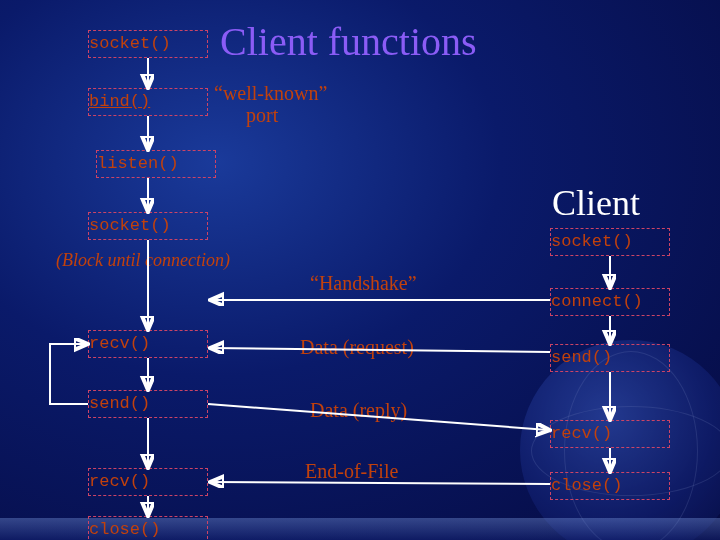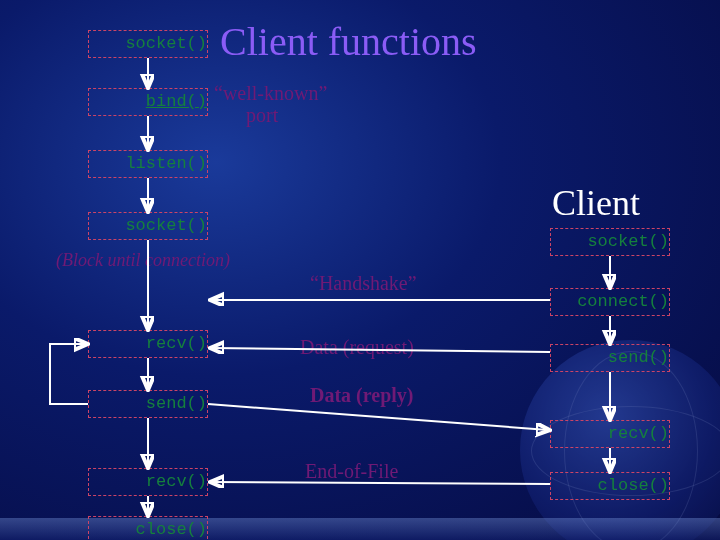--- a/index.html
+++ b/index.html
@@ -38,35 +38,35 @@
 
   .title {
     position: absolute;
     left: 220px;
     top: 18px;
     color: #8b5cf6;
     font-size: 40px;
   }
   .annot {
     position: absolute;
-    color: #701a75;
+    color: #c2410c;
     font-size: 20px;
     text-align: right;
   }
   .annot.small { font-size: 18px; font-style: italic; }
 
   .box {
     position: absolute;
     width: 120px;
     height: 28px;
     border: 1px dashed #cc4466;
-    color: #15803d;
+    color: #c2410c;
     font-family: "Courier New", monospace;
     font-size: 17px;
-    text-align: right;
+    text-align: left;
     line-height: 26px;
   }
   .heading {
     position: absolute;
     color: #fff;
     font-size: 36px;
     margin-top: 24px;
   }
 
   svg.arrows {
@@ -84,21 +84,21 @@
 </head>
 <body>
 
 <div class="globe"></div>
 <div class="bottom-bar"></div>
 
 <div class="title">Client functions</div>
 
 <div class="box" style="left:88px; top:30px;">socket()</div>
 <div class="box" style="left:88px; top:88px;text-decoration:underline;">bind()</div>
-<div class="box" style="left:88px; top:150px;">listen()</div>
+<div class="box" style="left:96px; top:150px;">listen()</div>
 <div class="box" style="left:88px; top:212px;">socket()</div>
 <div class="box" style="left:88px; top:330px;">recv()</div>
 <div class="box" style="left:88px; top:390px;">send()</div>
 <div class="box" style="left:88px; top:468px;">recv()</div>
 <div class="box" style="left:88px; top:516px;">close()</div>
 
 <div class="annot small" style="left:56px; top:250px;">(Block until connection)</div>
 
 <div class="annot" style="left:214px; top:82px;">“well-known”</div>
 <div class="annot" style="left:246px; top:104px;">port</div>
@@ -106,21 +106,21 @@
 <div class="heading" style="left:552px; top:158px;">Client</div>
 
 <div class="box" style="left:550px; top:228px;">socket()</div>
 <div class="box" style="left:550px; top:288px;">connect()</div>
 <div class="box" style="left:550px; top:344px;">send()</div>
 <div class="box" style="left:550px; top:420px;">recv()</div>
 <div class="box" style="left:550px; top:472px;">close()</div>
 
 <div class="annot" style="left:310px; top:272px; ">“Handshake”</div>
 <div class="annot" style="left:300px; top:336px;">Data (request)</div>
-<div class="annot" style="left:310px; top:384px;font-weight:bold;">Data (reply)</div>
+<div class="annot" style="left:310px; top:399px;">Data (reply)</div>
 <div class="annot" style="left:305px; top:460px;">End-of-File</div>
 
 <svg class="arrows">
   <defs>
     <marker id="ah" markerWidth="8" markerHeight="8" refX="6" refY="3" orient="auto">
       <path d="M0,0 L7,3 L0,6 Z" fill="#fff" stroke="none"></path>
     </marker>
   </defs>
 
   <line x1="148" y1="58" x2="148" y2="86" marker-end="url(#ah)"></line>

